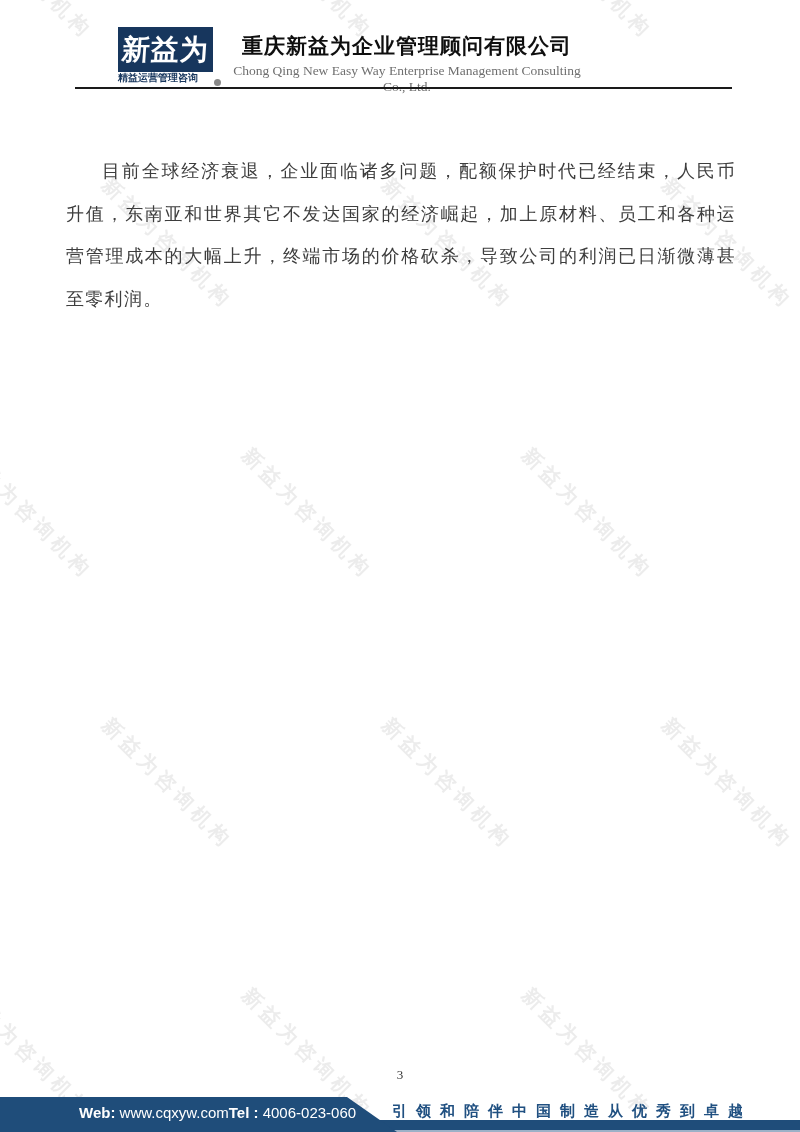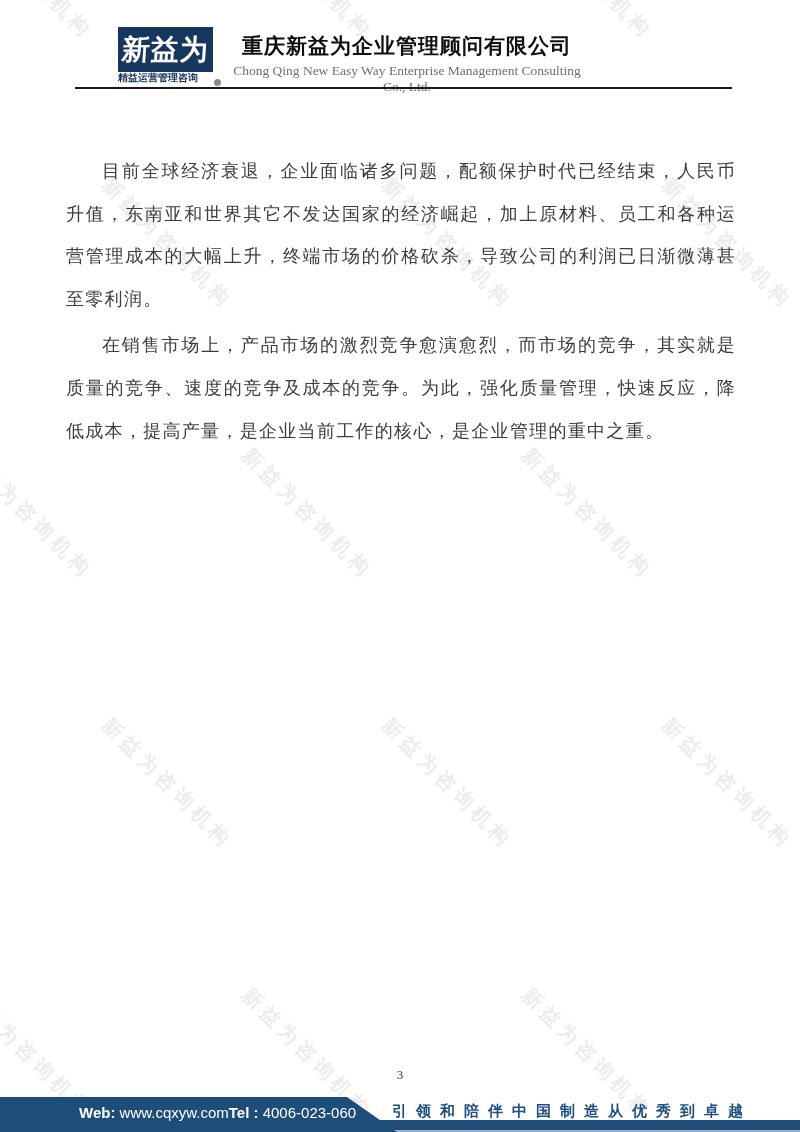--- a/index.html
+++ b/index.html
@@ -149,21 +149,20 @@
     <div class="company-block">
       <div class="company-cn">重庆新益为企业管理顾问有限公司</div>
       <div class="company-en">Chong Qing New Easy Way Enterprise Management Consulting Co., Ltd.</div>
     </div>
     <div class="header-rule"></div>
   </div>
 
 
   <div class="body-text">
     <p>目前全球经济衰退，企业面临诸多问题，配额保护时代已经结束，人民币升值，东南亚和世界其它不发达国家的经济崛起，加上原材料、员工和各种运营管理成本的大幅上升，终端市场的价格砍杀，导致公司的利润已日渐微薄甚至零利润。</p>
-    <p>在销售市场上，产品市场的激烈竞争愈演愈烈，而市场的竞争，其实就是质量的竞争、速度的竞争及成本的竞争。为此，强化质量管理，快速反应，降低成本，提高产量，是企业当前工作的核心，是企业管理的重中之重。</p>
   </div>
 
   <div class="page-number">3</div>
 
   <div class="footer">
     <div class="footer-strip"></div>
     <div class="footer-bottom-line"></div>
     <div class="footer-left-block">
       <div class="footer-web">
         <b>Web:</b>

